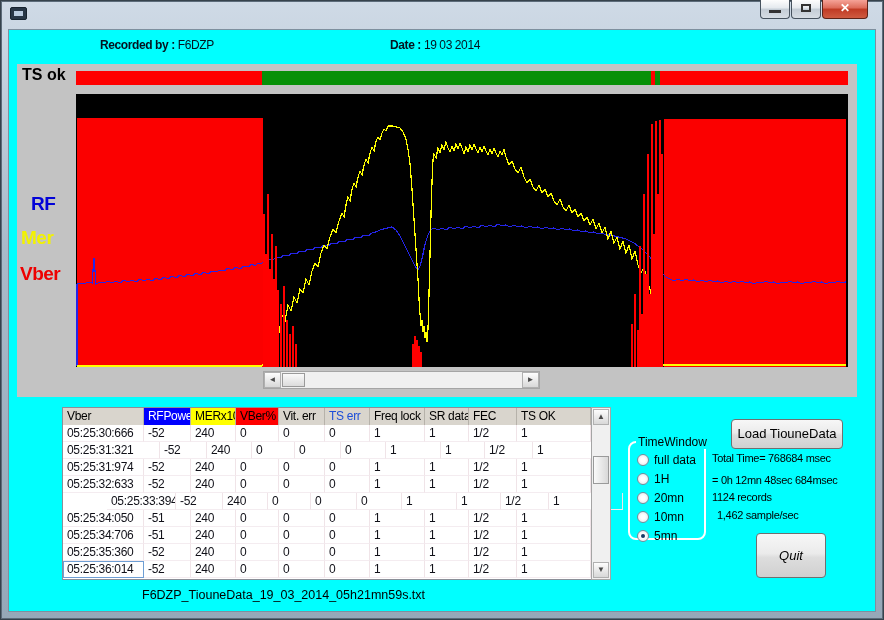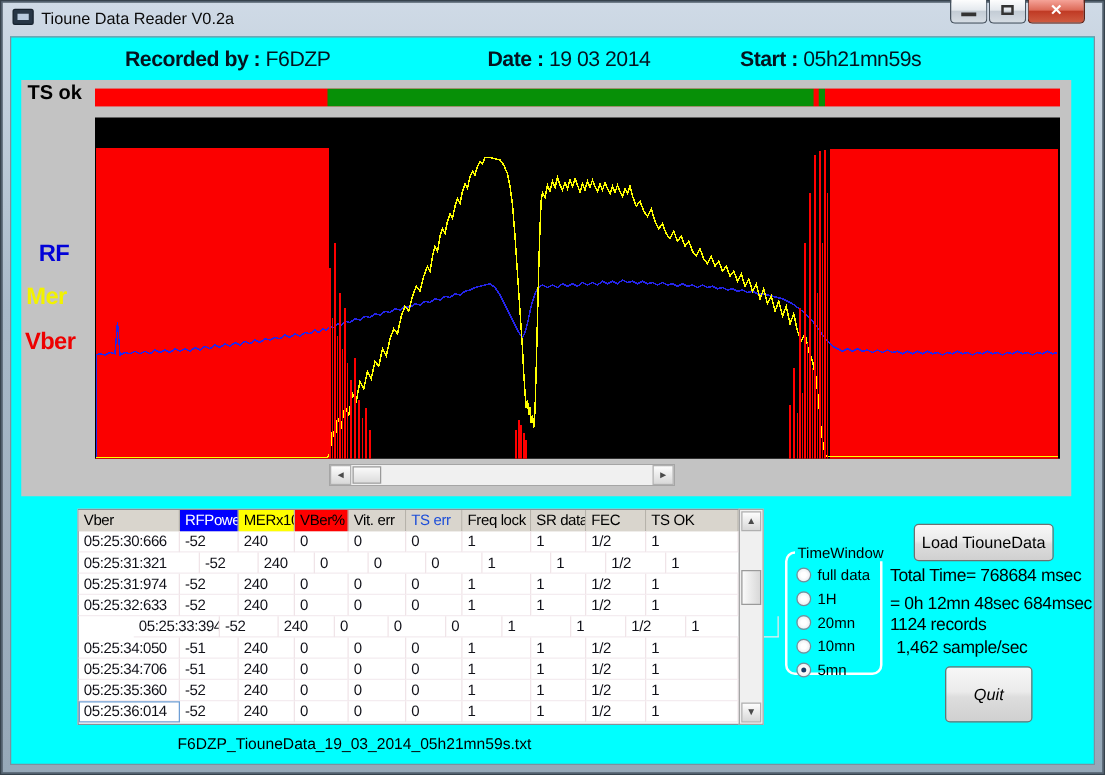--- a/index.html
+++ b/index.html
@@ -16,21 +16,21 @@
   .winbtn{position:absolute;top:0;height:19px;border:1px solid #46525e;border-top:none;
           border-radius:0 0 4px 4px;background:linear-gradient(#fdfdfd,#e4e9ee 45%,#c3ccd5 50%,#d6dde4);
           color:#222;text-align:center;line-height:17px;font-size:11px;}
   .winbtn.min{left:760px;width:30px;}
   .winbtn.max{left:791px;width:30px;}
   .winbtn.close{left:822px;width:46px;background:linear-gradient(#f5a398,#dd6a58 45%,#c03a24 50%,#cf5b41);
           color:#fff;font-weight:bold;font-size:12px;border-color:#5e2318;}
   .min-glyph{display:inline-block;width:12px;height:3px;background:#333;margin-top:10px;}
   .max-glyph{display:inline-block;width:10px;height:8px;border:2px solid #333;margin-top:4px;}
   
-  .hdr{position:absolute;font-size:17px;color:#05131f;letter-spacing:-0.4px;white-space:pre;}
+  .hdr{position:absolute;font-size:12px;color:#05131f;letter-spacing:-0.4px;white-space:pre;}
   .hdr b{font-weight:700;}
   
   .panel{position:absolute;left:17px;top:64px;width:840px;height:333px;background:#c3c3c3;}
   .ts-label{position:absolute;left:22px;top:66px;font-size:16px;font-weight:700;color:#000;}
   .ts-bar{position:absolute;left:76px;top:71px;width:772px;height:14px;display:flex;background:#f00;}
   .ts-seg{height:100%;}
   .chart-wrap{position:absolute;left:76px;top:94px;width:772px;height:273px;background:#000;}
   .trace-label{position:absolute;font-weight:700;font-size:19px;letter-spacing:-0.5px;}
   .lbl-rf{left:31px;top:193px;color:#0202d8;}
   .lbl-mer{left:21px;top:227px;color:#f2f200;}
@@ -59,42 +59,40 @@
   .group-title{position:absolute;left:6px;top:-8px;background:#00ffff;font-size:12px;color:#000;padding:0 2px;}
   .radio-row{position:absolute;left:7px;height:16px;display:flex;align-items:center;gap:5px;}
   .radio{width:12px;height:12px;border-radius:50%;border:1px solid #7b8b99;background:radial-gradient(#ffffff 30%,#dde3e8);flex:none;position:relative;}
   .radio.on:after{content:"";position:absolute;left:3px;top:3px;width:4px;height:4px;border-radius:50%;background:#173c66;}
   .radio-label{font-size:12px;color:#000;white-space:nowrap;}
   
   .btn{position:absolute;border:1px solid #707070;border-radius:4px;color:#000;font-size:13px;
        background:linear-gradient(#f7f7f7,#ebebeb 45%,#dddddd 55%,#d0d0d0);text-align:center;}
   .btn-load{left:731px;top:419px;width:112px;height:30px;line-height:28px;}
   .btn-quit{left:756px;top:533px;width:70px;height:45px;line-height:43px;font-style:italic;}
-  .info-line{position:absolute;left:712px;font-size:14px;letter-spacing:-0.3px;color:#000;white-space:pre;}
+  .info-line{position:absolute;left:712px;font-size:11px;letter-spacing:-0.3px;color:#000;white-space:pre;}
   .footer-file{position:absolute;left:142px;top:588px;font-size:12.5px;color:#000;}
 </style>
 </head>
 <body>
 
 <div class="screen">
   <div class="glass"></div>
 
   <div class="titlebar">
     <span class="app-icon"></span>
-    <span class="title-text">Tioune Data Reader V0.2a</span>
     <div class="winbtn min"><span class="min-glyph"></span></div>
     <div class="winbtn max"><span class="max-glyph"></span></div>
     <div class="winbtn close"><span>✕</span></div>
   </div>
 
   <div class="client"></div>
 
   <div class="hdr" style="left:100px;top:38px;"><b>Recorded by : </b><span>F6DZP</span></div>
   <div class="hdr" style="left:390px;top:38px;"><b>Date : </b><span>19 03 2014</span></div>
-  <div class="hdr" style="left:592px;top:38px;"><b>Start : </b><span>05h21mn59s</span></div>
 
   <div class="panel"></div>
   <div class="ts-label">TS ok</div>
   <div class="ts-bar">
       <div class="ts-seg" style="width: 24.1%; background: rgb(255, 0, 0);"></div>
       <div class="ts-seg" style="width: 50.4%; background: rgb(7, 144, 7);"></div>
       <div class="ts-seg" style="width: 0.5%; background: rgb(255, 0, 0);"></div>
       <div class="ts-seg" style="width: 0.6%; background: rgb(7, 144, 7);"></div>
       <div class="ts-seg" style="width: 24.4%; background: rgb(255, 0, 0);"></div>
     </div>

